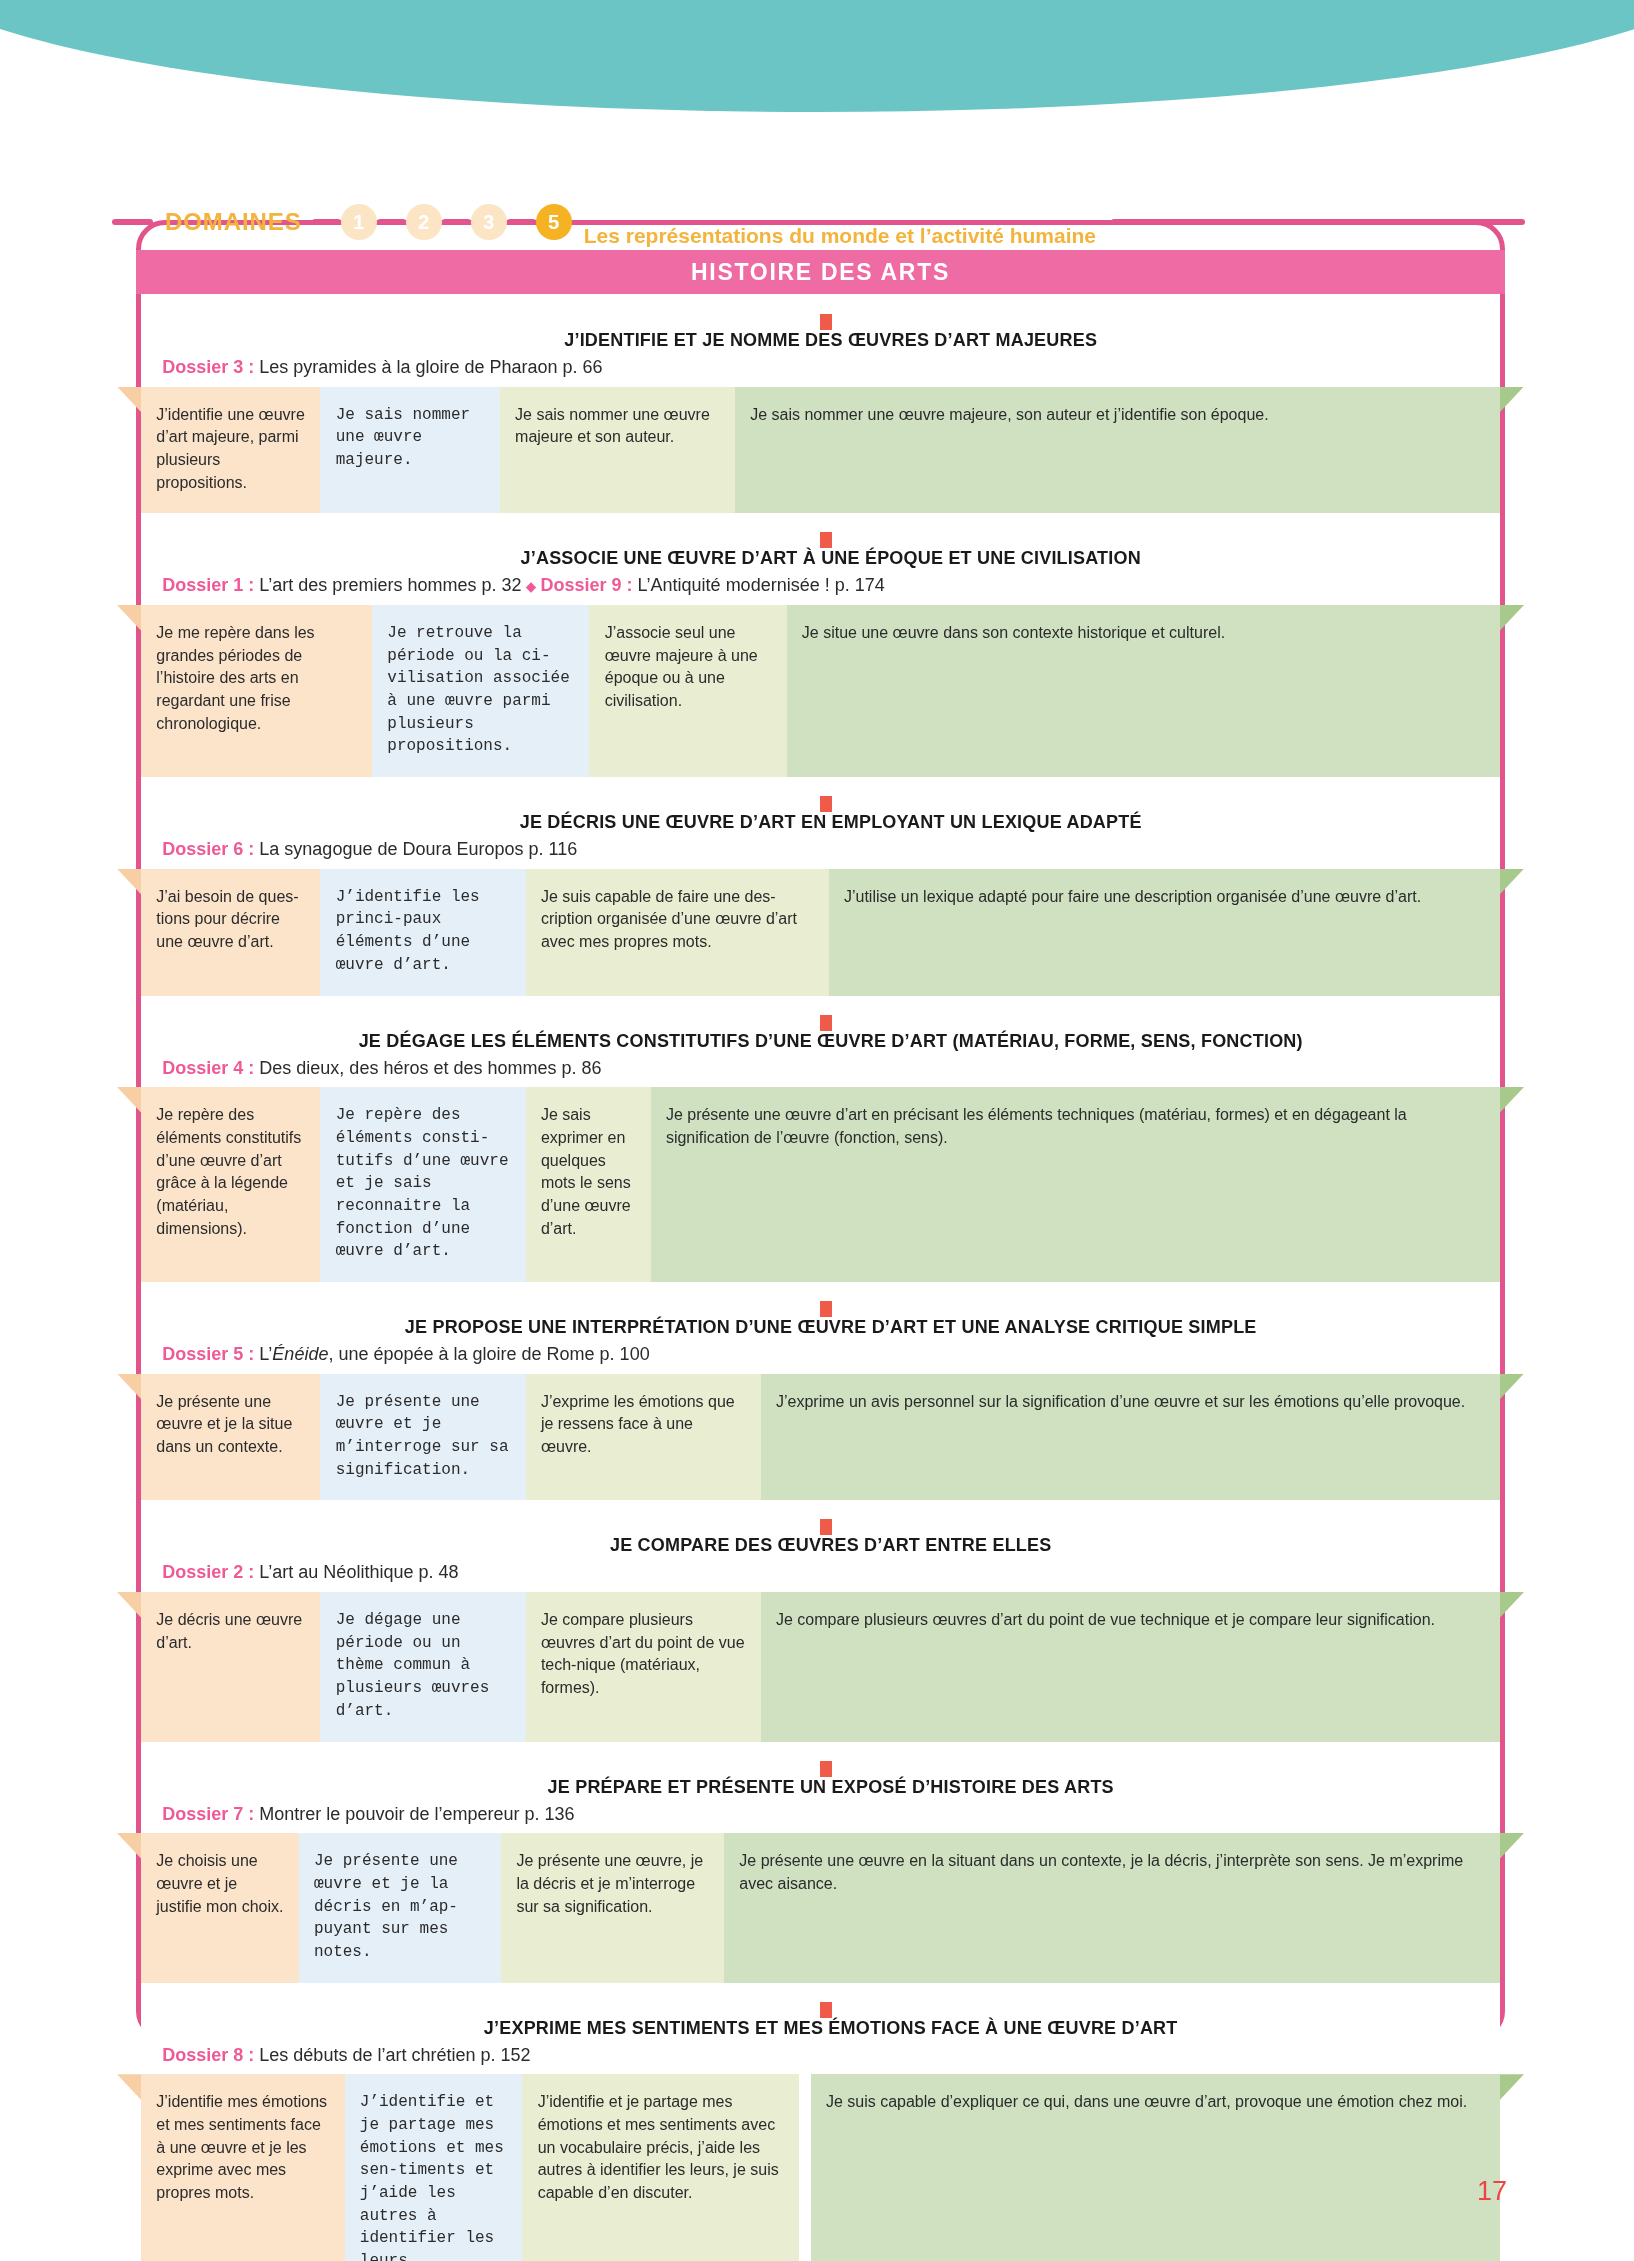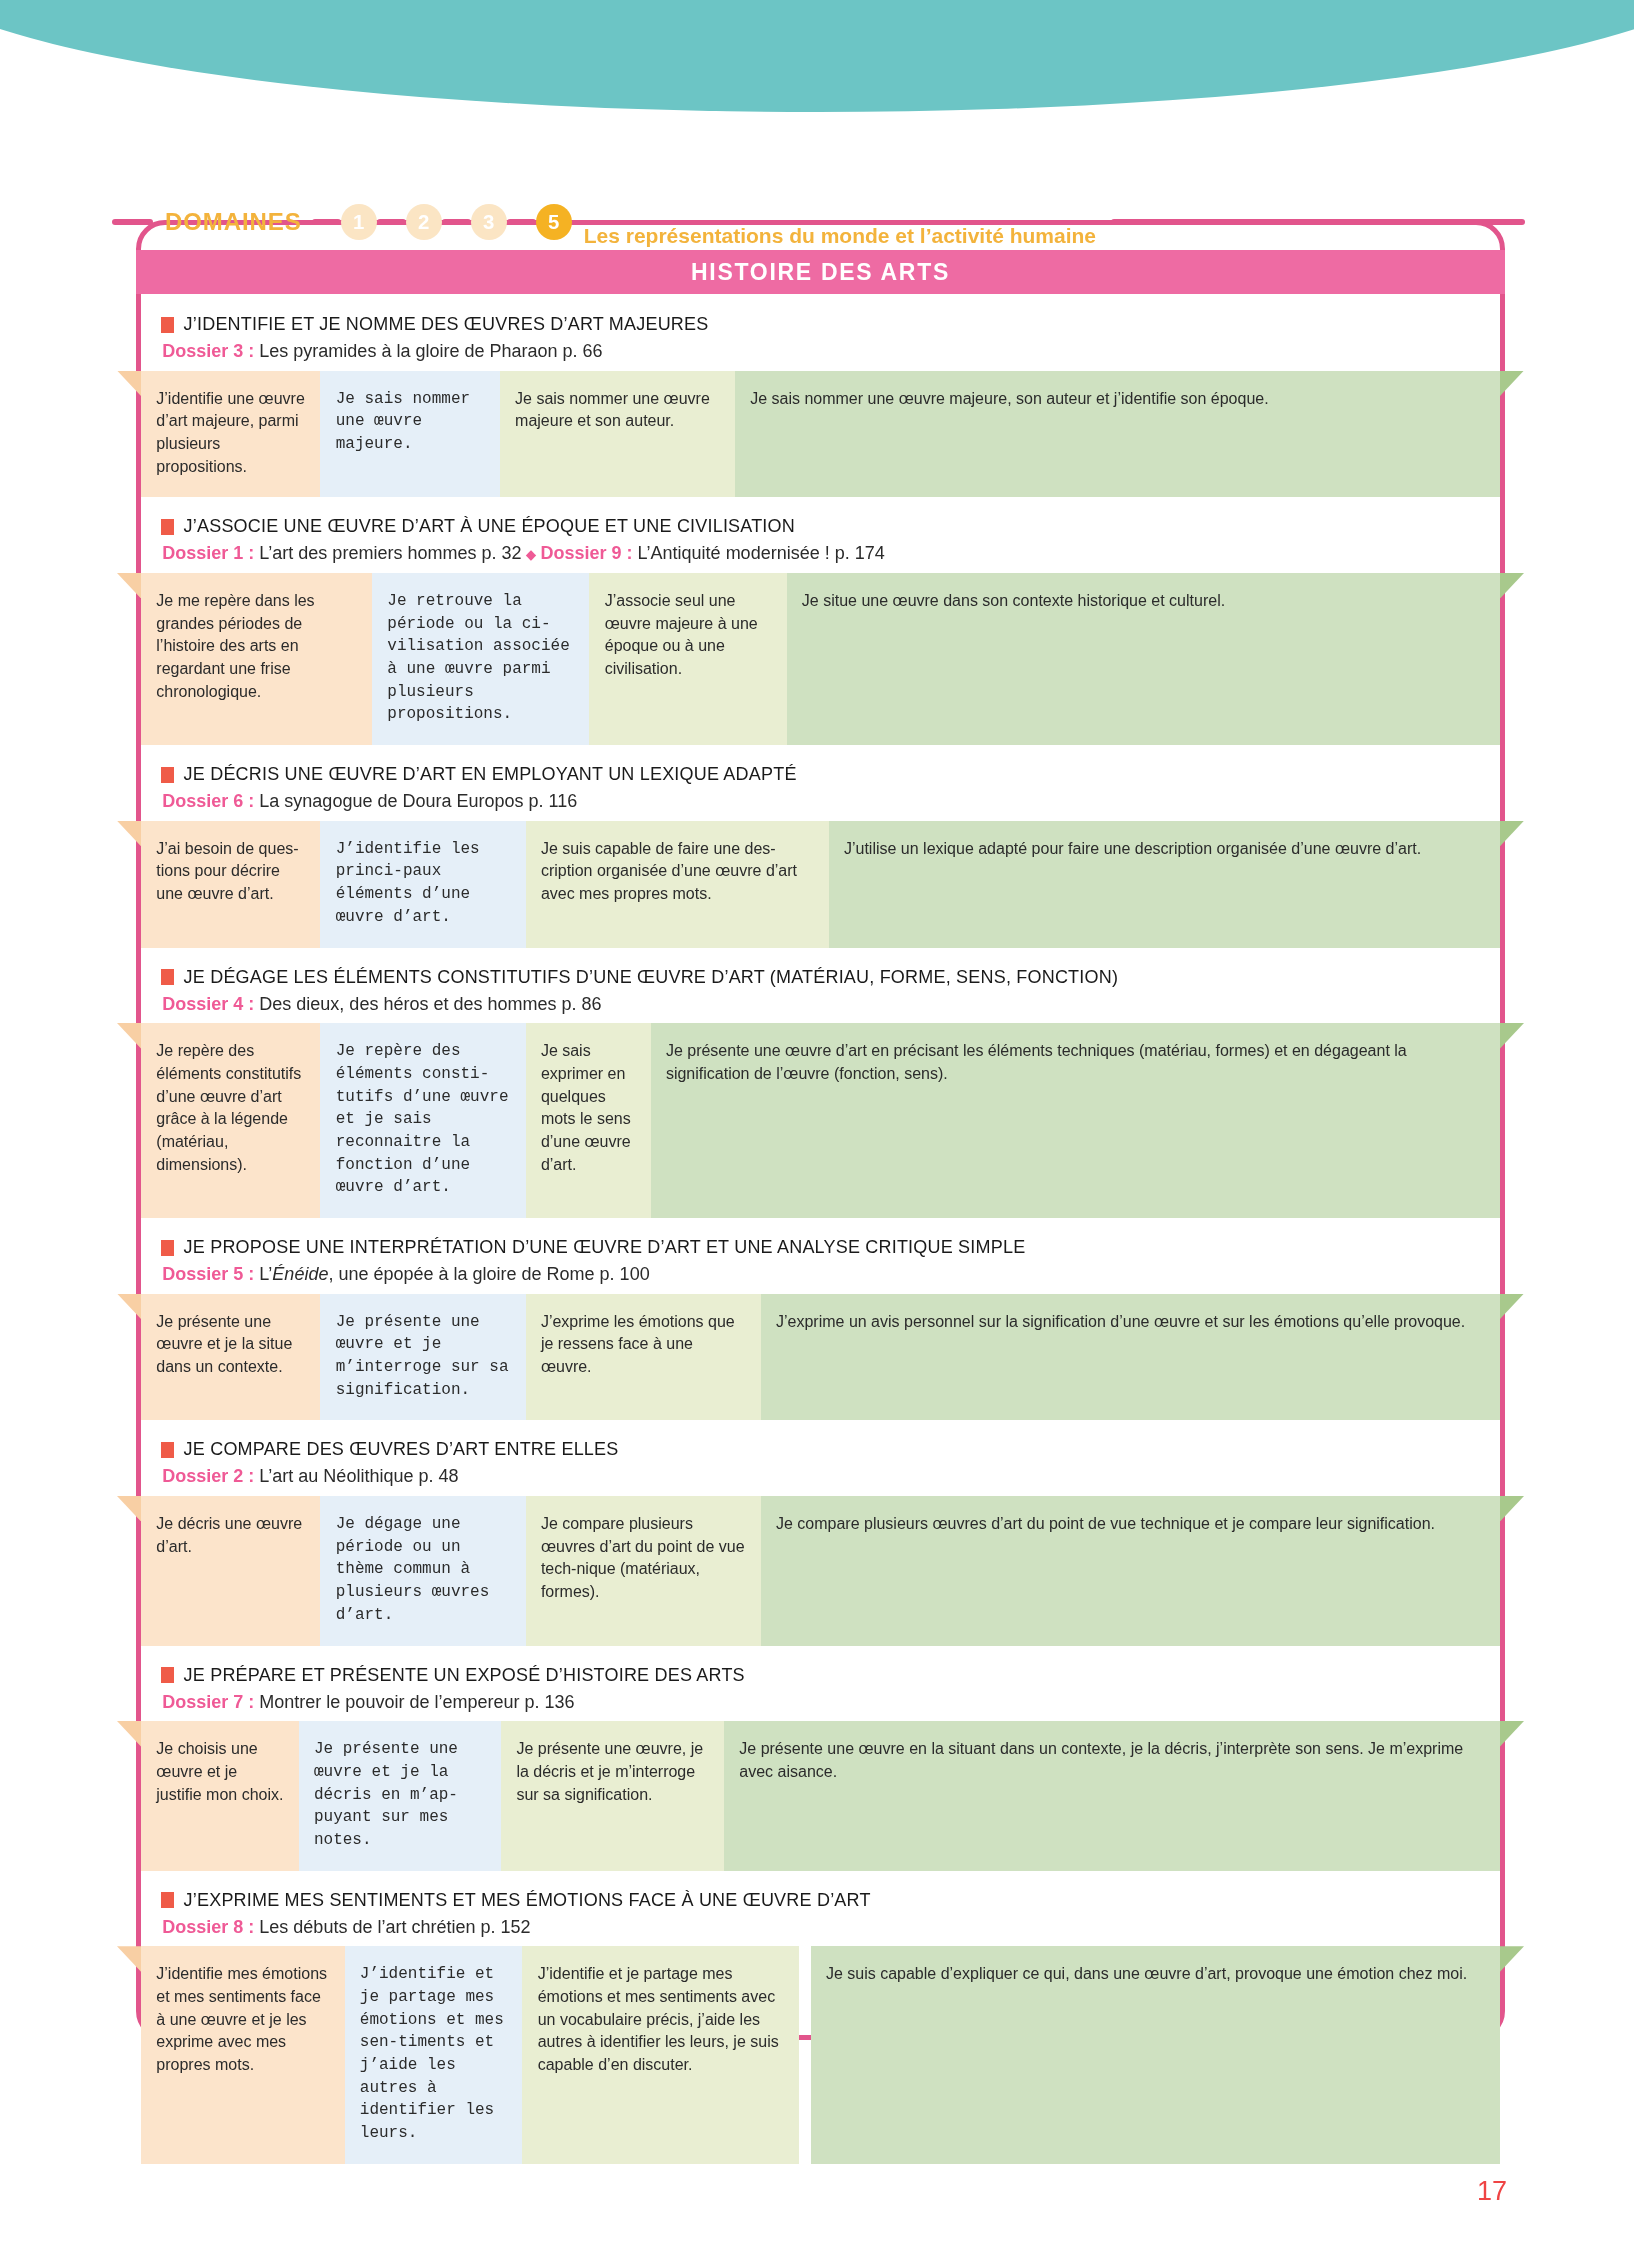--- a/index.html
+++ b/index.html
@@ -88,23 +88,23 @@
     left:141px; top:295px;
     width:1359px;
   }
   .section{ position:relative; }
 
   .sec-head{
     background:#ffffff;
     padding:19px 0 8.5px 20.4px;
   }
   .sec-title{
-    font-size:18px; font-weight:normal; color:#1a1a1a;
+    font-size:18px; font-weight:bold; color:#1a1a1a;
     letter-spacing:0.2px;
-    display:flex; align-items:center;
+    display:flex; align-items:center;flex-direction:column;
   }
   .sq{
     display:inline-block; width:12.8px; height:16px;
     background:#ef5b48; margin-right:9.4px; flex:0 0 auto;
   }
   .sec-sub{
     font-size:18px; color:#2b2b2b; margin-top:6px;
     padding-left:0.9px;
   }
   .sec-sub .dossier{ color:#ef5a96; font-weight:bold; }

